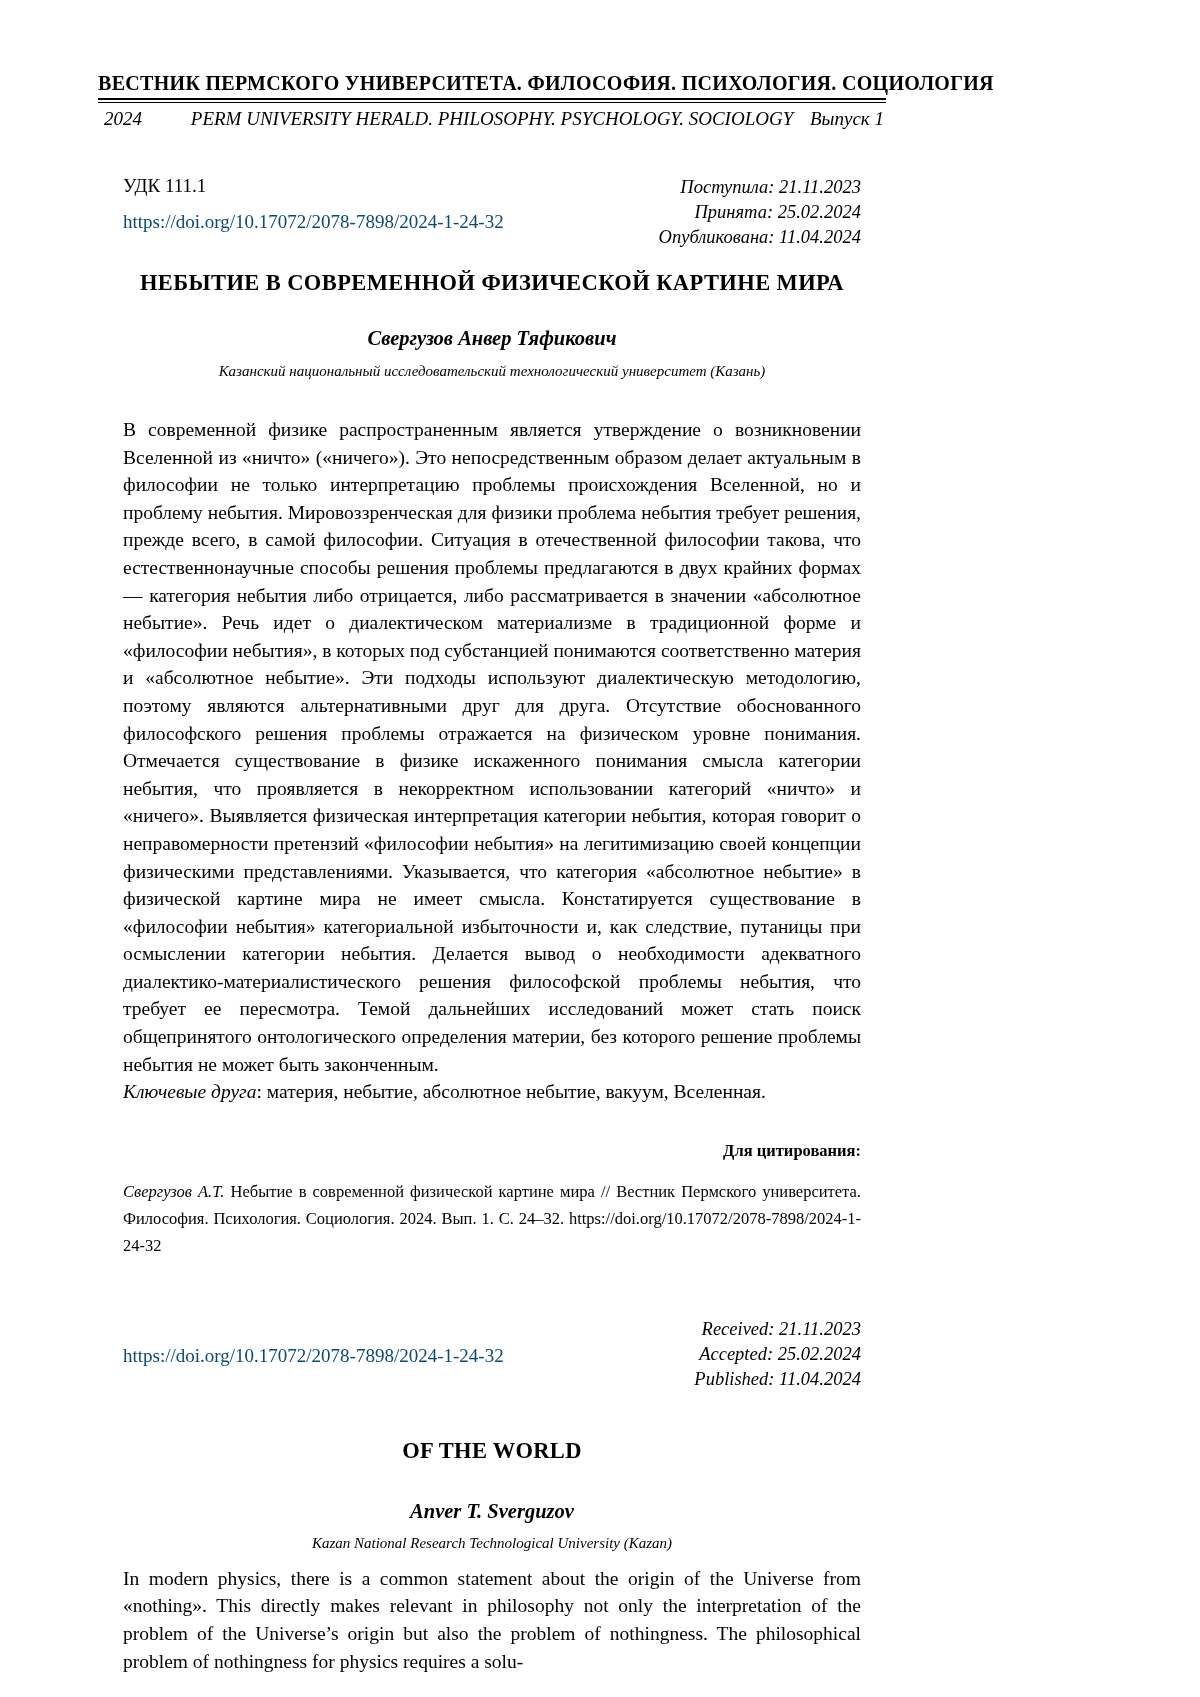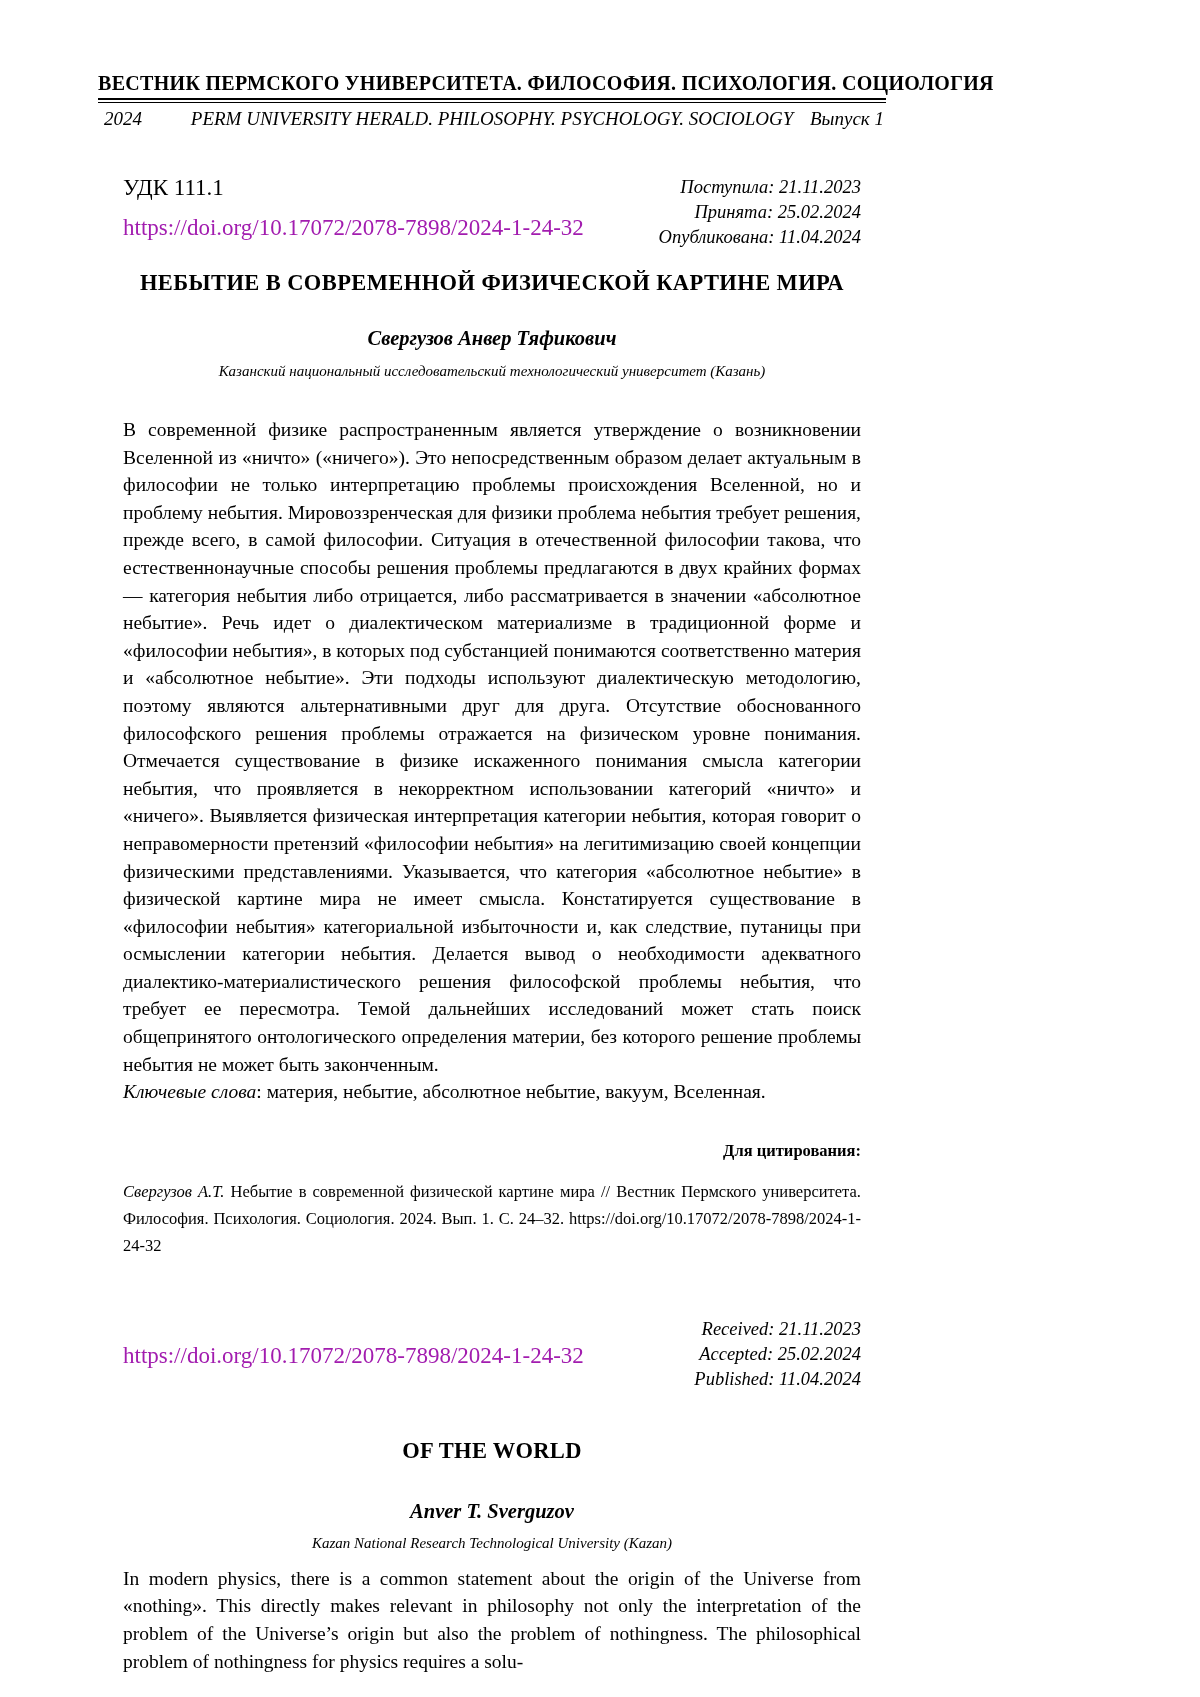--- a/index.html
+++ b/index.html
@@ -43,23 +43,23 @@
 
   
   .content { padding: 0 25px; }
 
   .meta-row {
     margin-top: 43px;
     display: flex;
     justify-content: space-between;
     align-items: flex-start;
   }
-  .meta-left { font-size: 23px; }
+  .meta-left { font-size: 19px; }
   .meta-left .udk { margin-bottom: 14px; }
-  .doi-link { color: #a21caf; text-decoration: none; }
+  .doi-link { color: #0c4a6e; text-decoration: none; }
   .meta-dates {
     text-align: right;
     font-style: italic;
     font-size: 18.5px;
     line-height: 25px;
   }
 
   .ru-title {
     margin-top: 20px;
     text-align: center;
@@ -151,21 +151,21 @@
         <div>Принята: 25.02.2024</div>
         <div>Опубликована: 11.04.2024</div>
       </div>
     </div>
 
     <h1 class="ru-title">НЕБЫТИЕ В СОВРЕМЕННОЙ ФИЗИЧЕСКОЙ КАРТИНЕ МИРА</h1>
     <div class="author">Свергузов Анвер Тяфикович</div>
     <div class="affiliation">Казанский национальный исследовательский технологический университет (Казань)</div>
 
     <p class="abstract">В современной физике распространенным является утверждение о возникновении Вселенной из «ничто» («ничего»). Это непосредственным образом делает актуальным в философии не только интерпретацию проблемы происхождения Вселенной, но и проблему небытия. Мировоззренческая для физики проблема небытия требует решения, прежде всего, в самой философии. Ситуация в отечественной философии такова, что естественнонаучные способы решения проблемы предлагаются в двух крайних формах — категория небытия либо отрицается, либо рассматривается в значении «абсолютное небытие». Речь идет о диалектическом материализме в традиционной форме и «философии небытия», в которых под субстанцией понимаются соответственно материя и «абсолютное небытие». Эти подходы используют диалектическую методологию, поэтому являются альтернативными друг для друга. Отсутствие обоснованного философского решения проблемы отражается на физическом уровне понимания. Отмечается существование в физике искаженного понимания смысла категории небытия, что проявляется в некорректном использовании категорий «ничто» и «ничего». Выявляется физическая интерпретация категории небытия, которая говорит о неправомерности претензий «философии небытия» на легитимизацию своей концепции физическими представлениями. Указывается, что категория «абсолютное небытие» в физической картине мира не имеет смысла. Констатируется существование в «философии небытия» категориальной избыточности и, как следствие, путаницы при осмыслении категории небытия. Делается вывод о необходимости адекватного диалектико-материалистического решения философской проблемы небытия, что требует ее пересмотра. Темой дальнейших исследований может стать поиск общепринятого онтологического определения материи, без которого решение проблемы небытия не может быть законченным.</p>
-    <p class="keywords"><span class="kw-label">Ключевые слова</span><span>: материя, небытие, абсолютное небытие, вакуум, Вселенная.</span></p>
+    <p class="keywords"><span class="kw-label">Ключевые друга</span><span>: материя, небытие, абсолютное небытие, вакуум, Вселенная.</span></p>
 
     <div class="cite-label">Для цитирования:</div>
     <p class="cite-text"><span class="cite-author">Свергузов А.Т.</span><span> Небытие в современной физической картине мира // Вестник Пермского университета. Философия. Психология. Социология. 2024. Вып. 1. С. 24–32. https://doi.org/10.17072/2078-7898/2024-1-24-32</span></p>
 
     <div class="meta-row meta-row-en">
       <div class="meta-left">
         <a class="doi-link">https://doi.org/10.17072/2078-7898/2024-1-24-32</a>
       </div>
       <div class="meta-dates">
         <div>Received: 21.11.2023</div>

